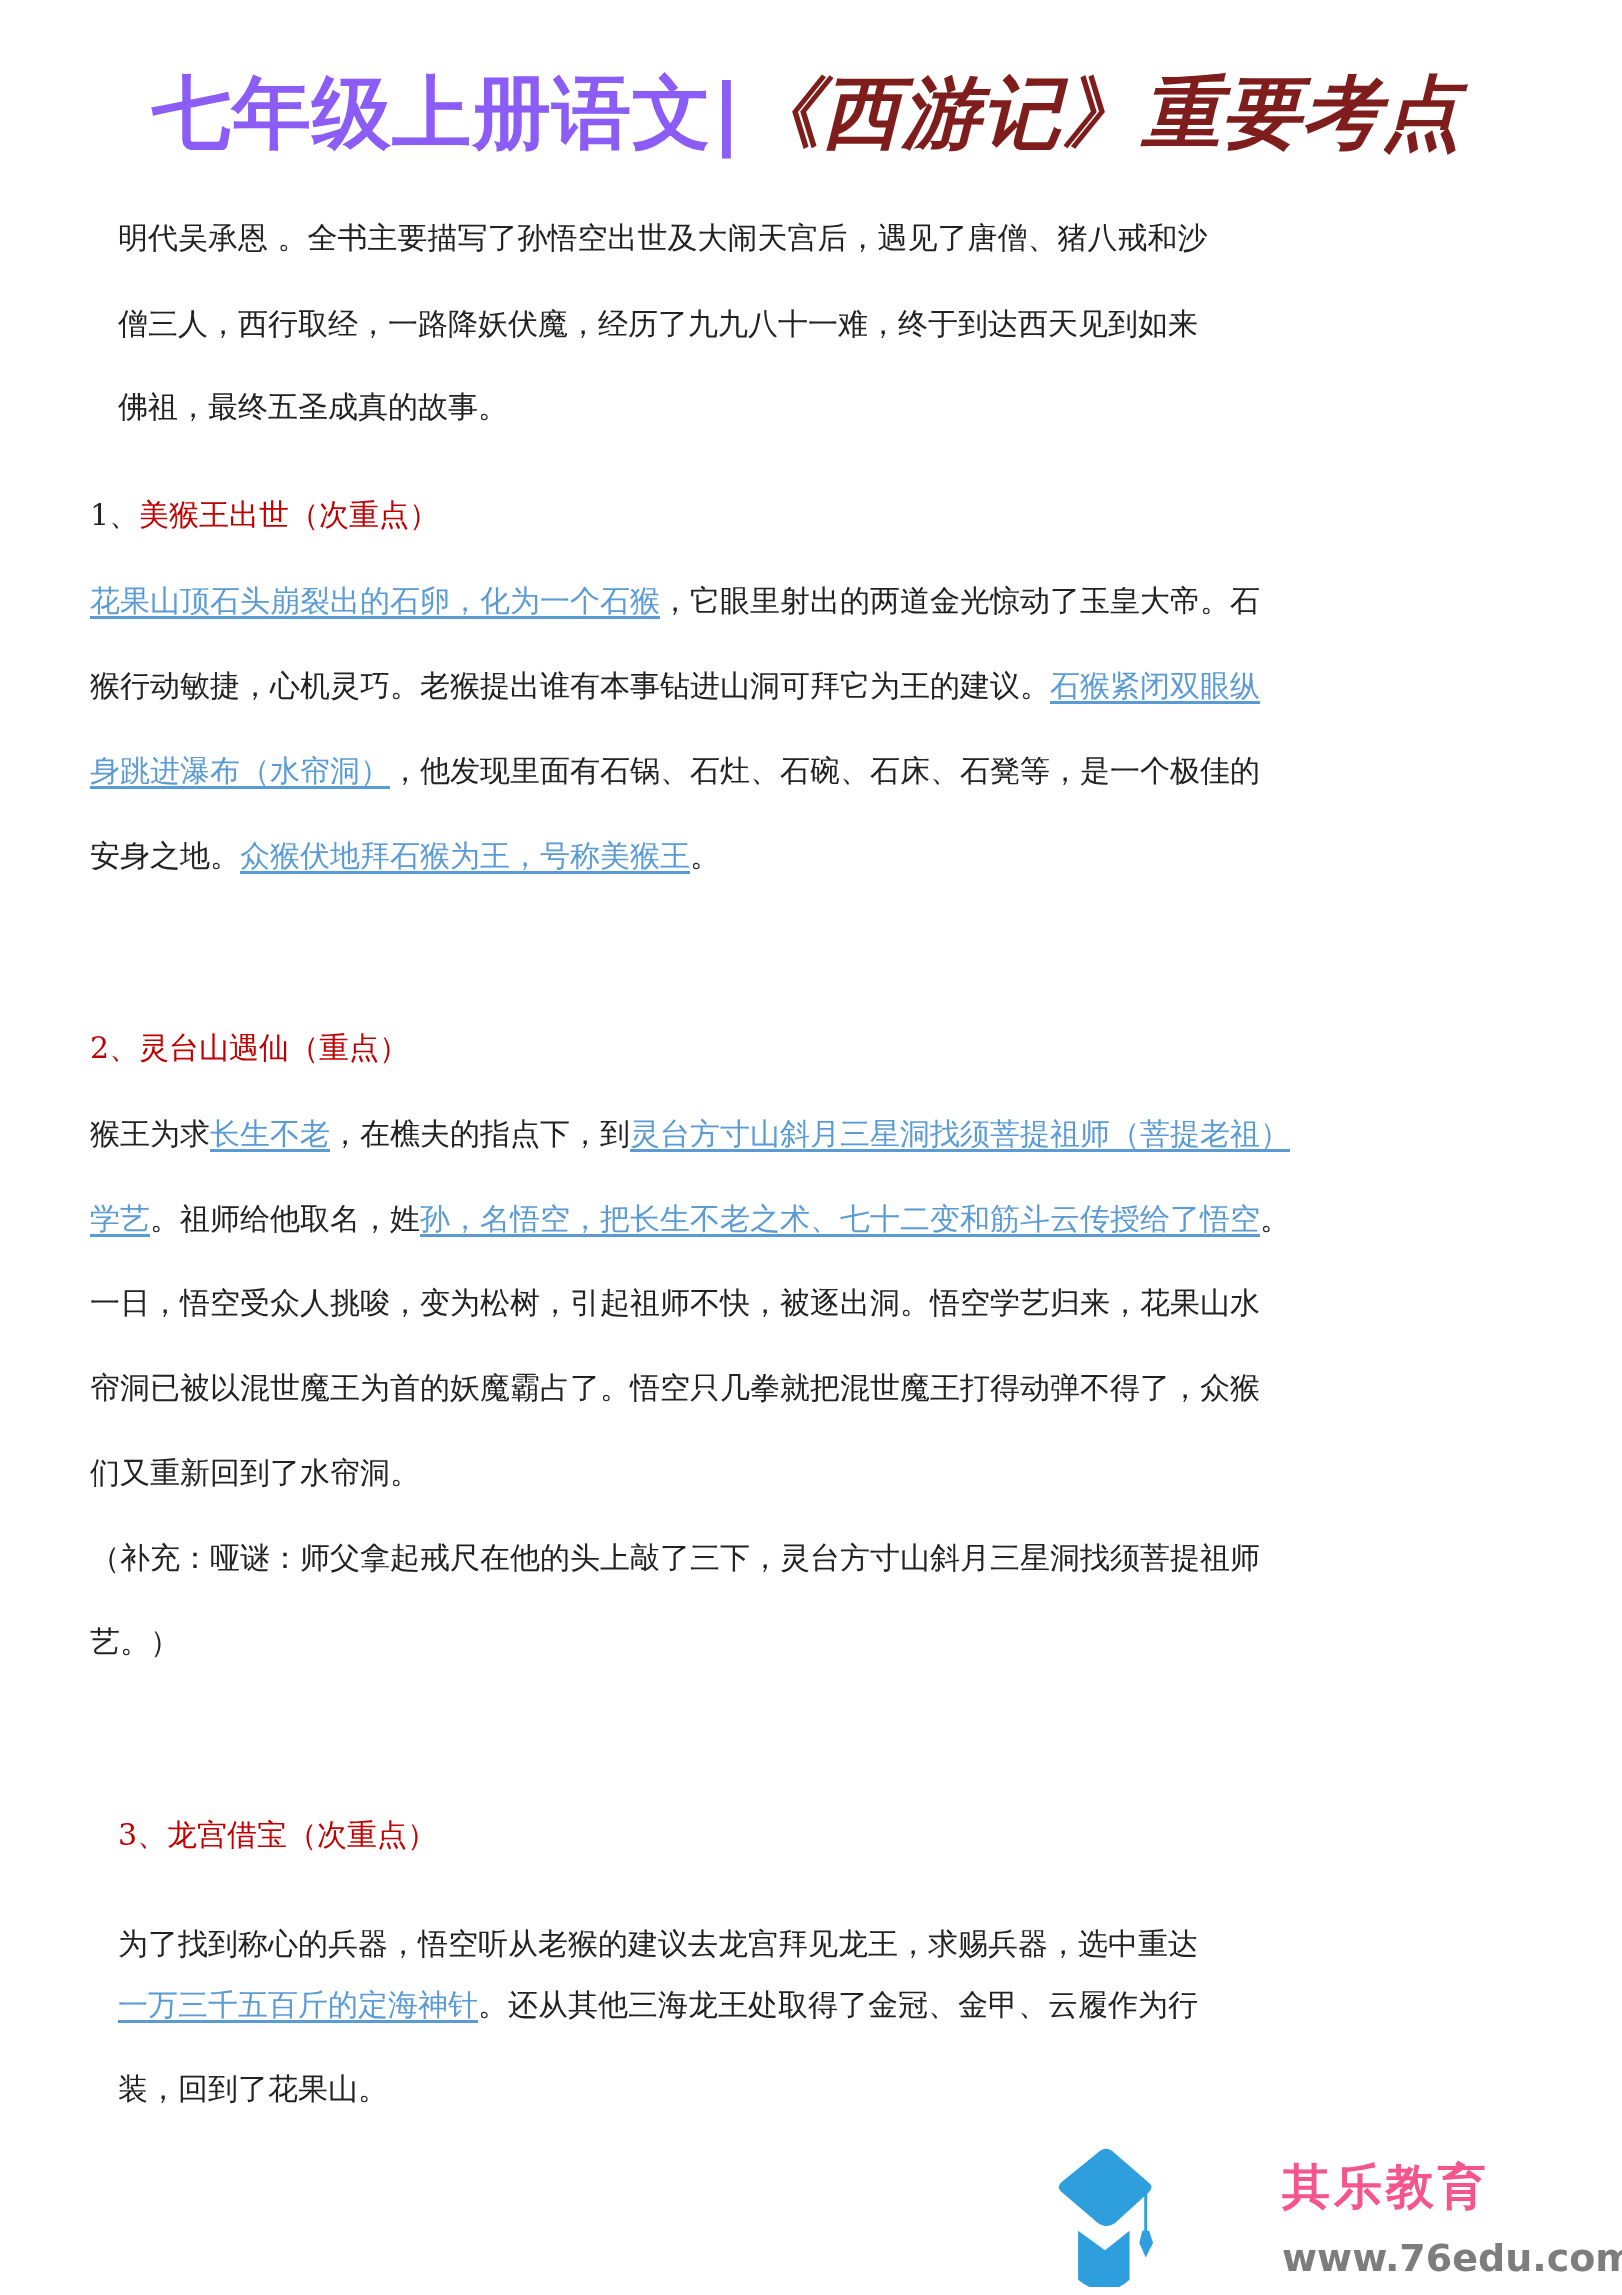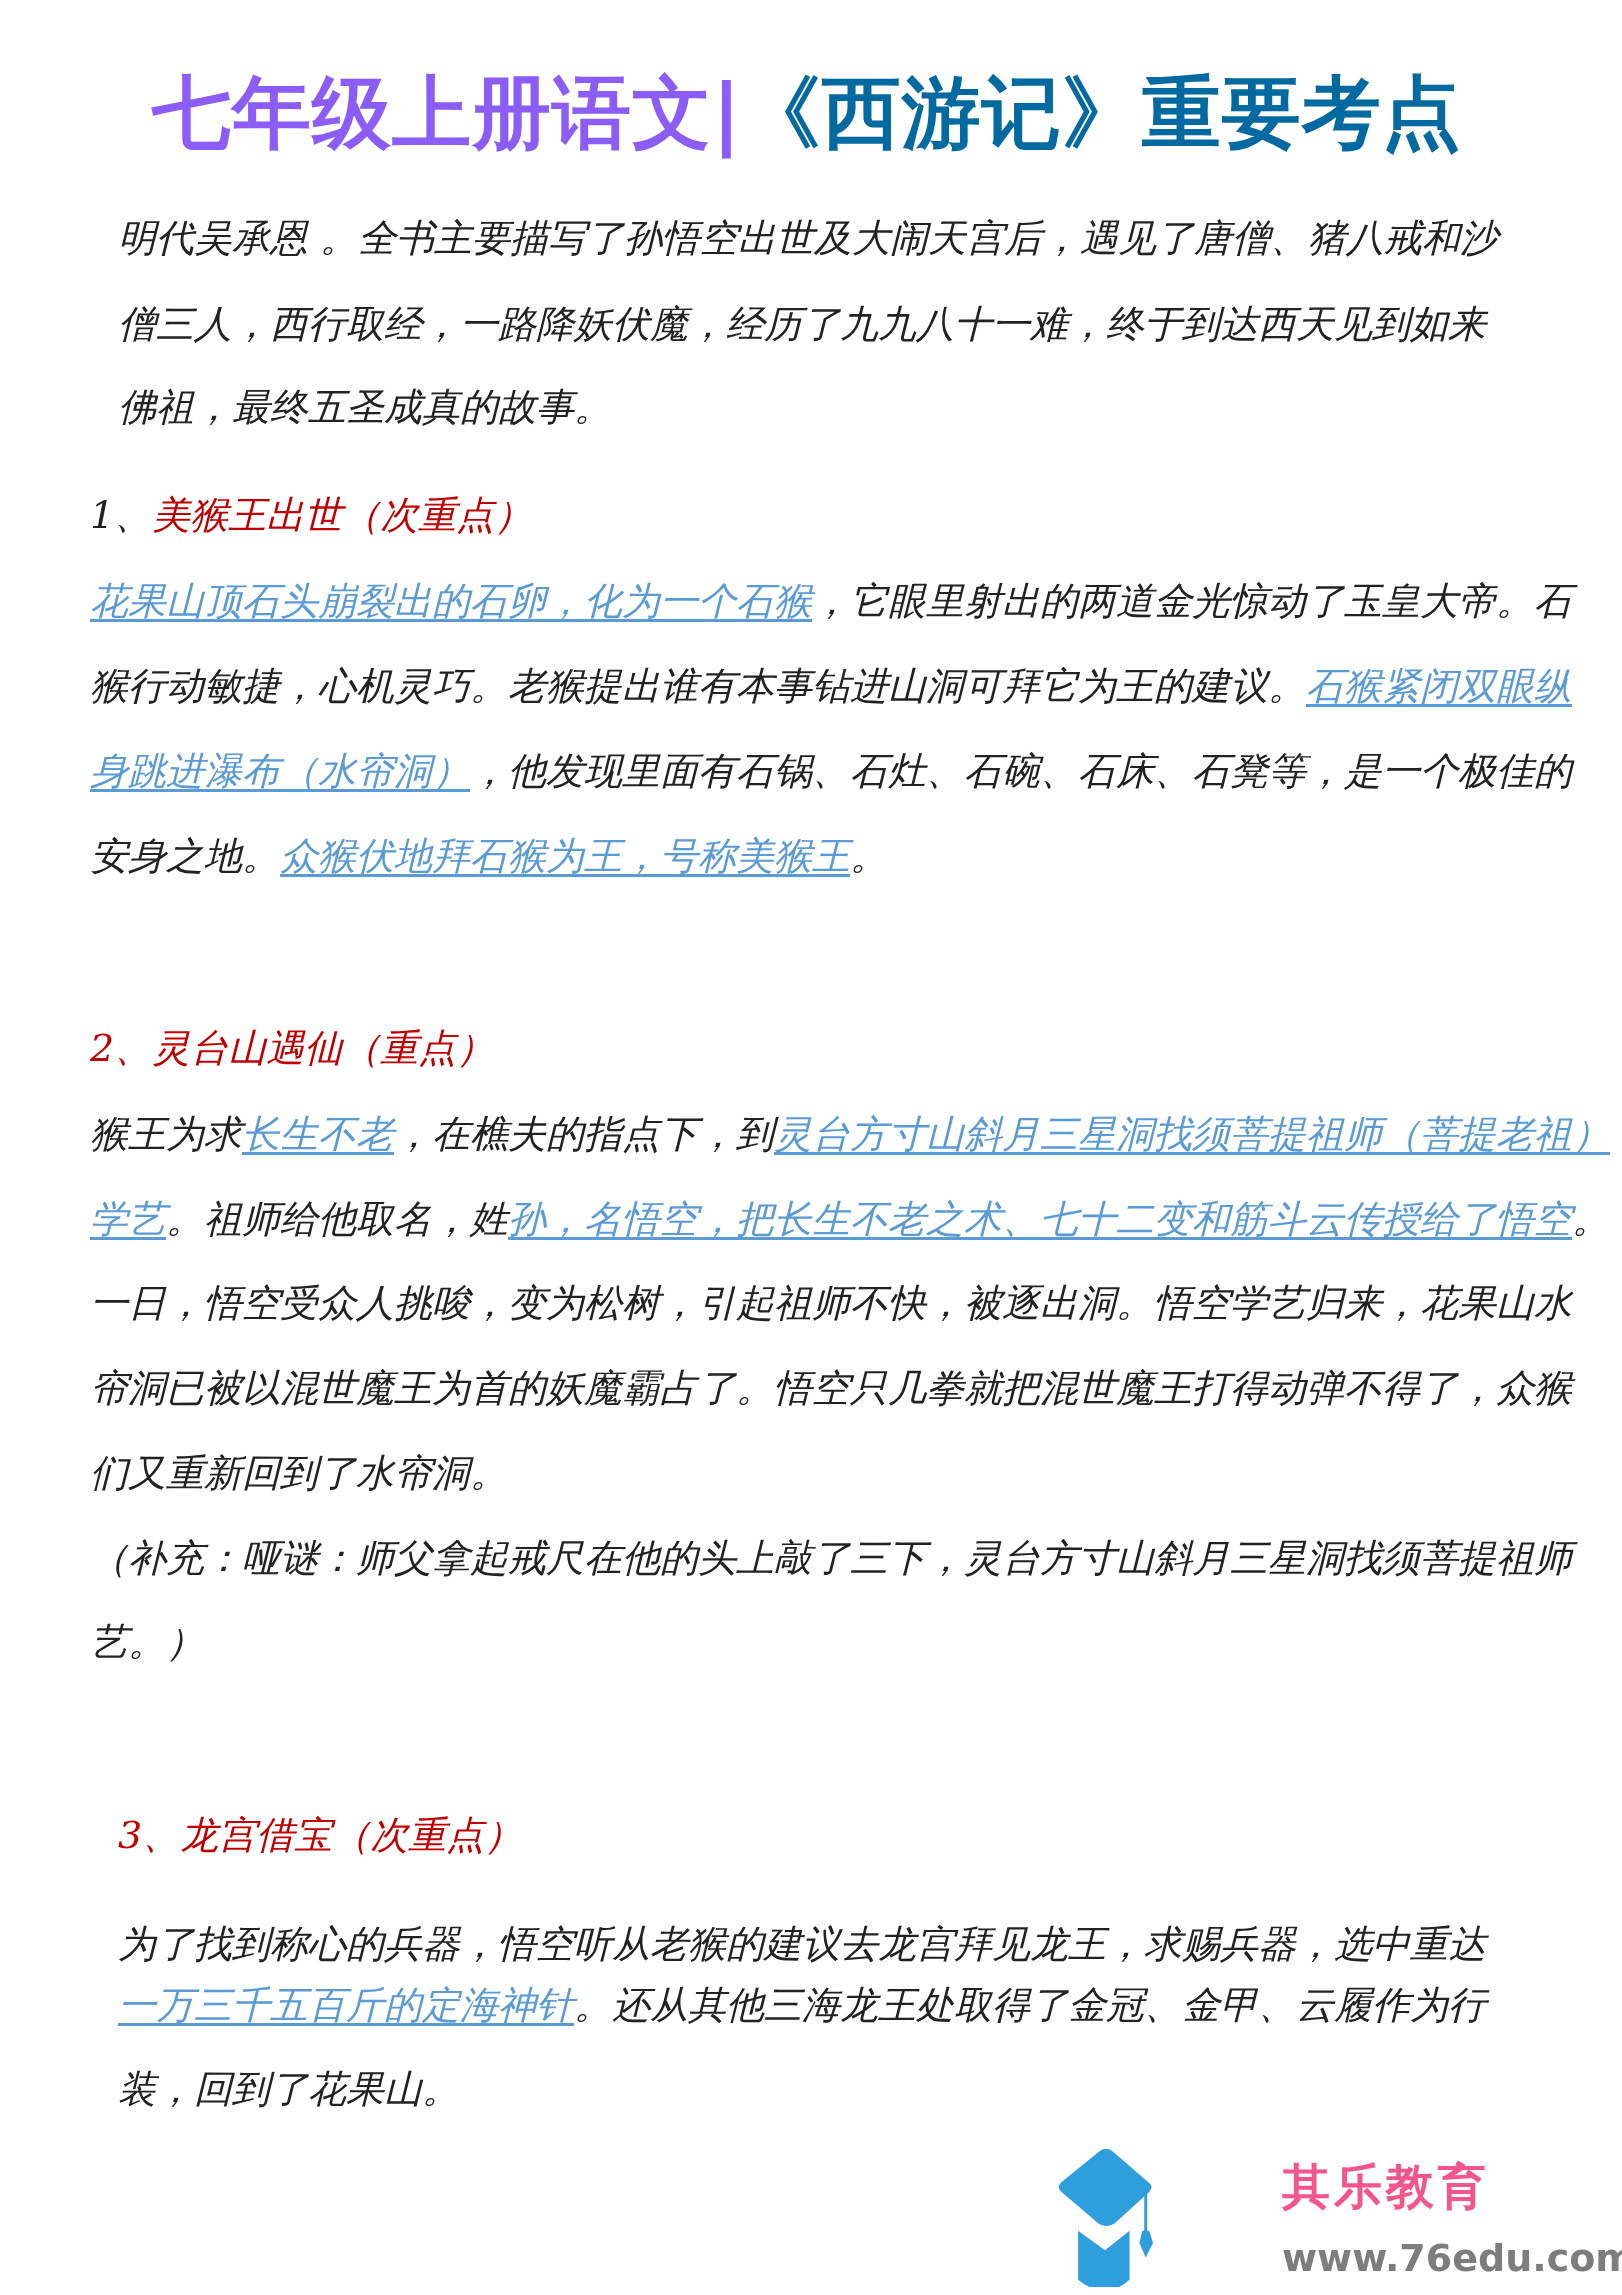--- a/index.html
+++ b/index.html
@@ -2,22 +2,22 @@
 <html style="font-size:7.9px"><head>
 <meta charset="utf-8">
 <style>
   html, body { margin: 0; padding: 0; background: #ffffff; }
   body { width: 1623px; height: 2295px; position: relative; overflow: hidden;
          font-family: "DejaVu Serif", "Liberation Serif", serif; color: #222; }
   .title { position: absolute; left: 152px; top: 59px; height: 108px; white-space: nowrap;
            font-family: "DejaVu Sans", "Liberation Sans", sans-serif; font-weight: bold;
            font-size: 79px; line-height: 108px; letter-spacing: 1px; }
   .title .black { color: #8b5cf6; }
-  .title .red { color: #0369a1; }
-  .line { position: absolute; white-space: nowrap; font-size: 38px; line-height: 54px; height: 54px; font-style: italic; }
+  .title .red { color: #7f1d1d; font-style: italic; }
+  .line { position: absolute; white-space: nowrap; font-size: 30px; line-height: 54px; height: 54px; }
   .heading { color: #c00000; }
   .heading .num { color: #222222; }
   .heading.allred .num { color: #c00000; }
   .link { color: #5b9bd5; text-decoration: underline; text-decoration-color: #5b9bd5;
           text-decoration-thickness: 2.5px; text-underline-offset: 4.9px; cursor: pointer; }
   .txt { color: #222222; }
   .logo { position: absolute; left: 1051px; top: 2140px; width: 565px; height: 147px; }
   .logo svg.cap { position: absolute; left: 0; top: 0; width: 211px; height: 147px; }
   .logo .brand { position: absolute; left: 231px; top: 4.9px; font-family: "DejaVu Sans", sans-serif;
                  font-weight: bold; font-size: 48px; line-height: 83px; color: #f4558a; letter-spacing: 3.9px; white-space: nowrap; }

